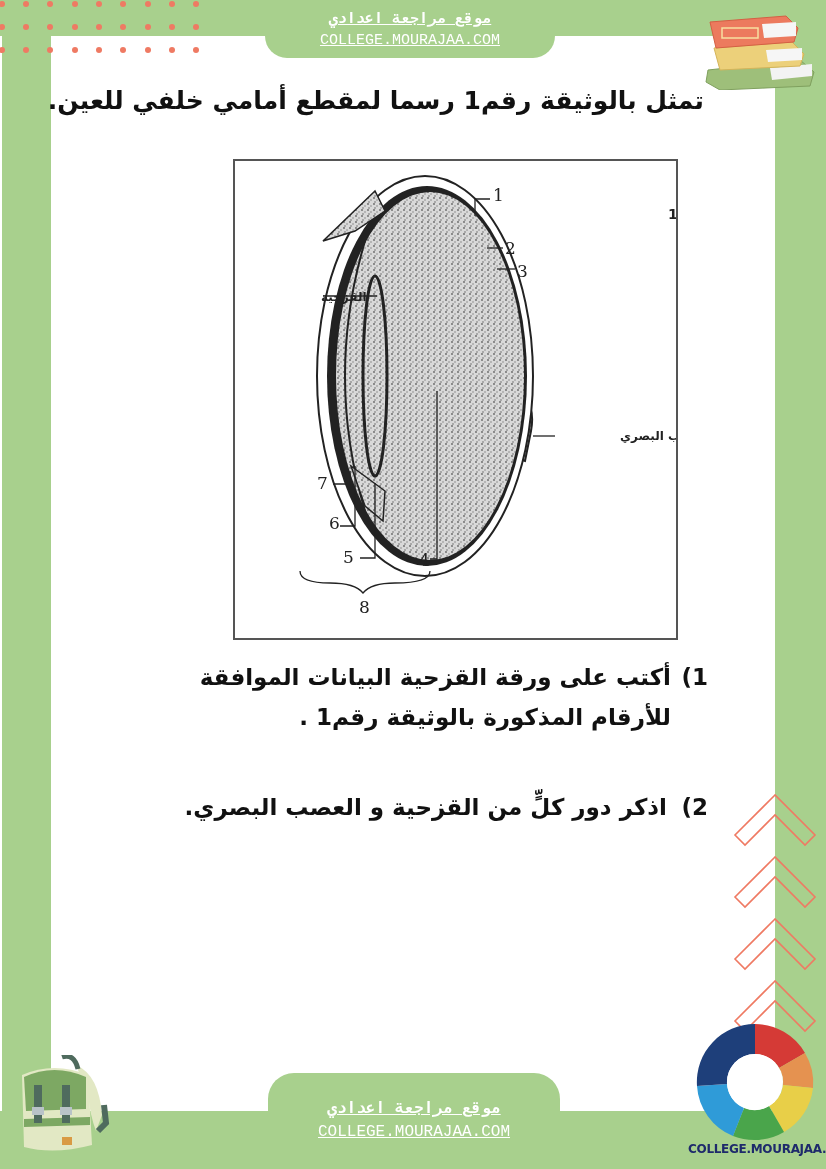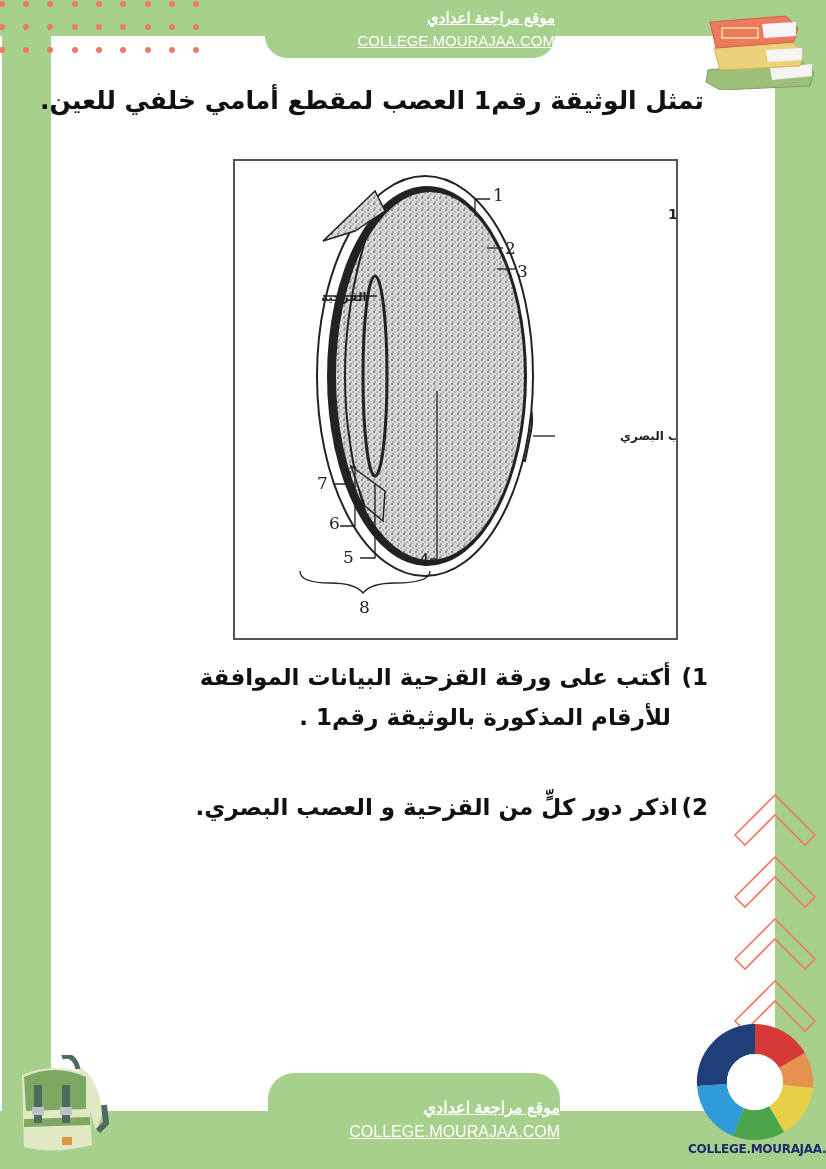--- a/index.html
+++ b/index.html
@@ -6,21 +6,21 @@
   body{width:826px;height:1169px;position:relative;overflow:hidden;background:#ffffff;font-family:"DejaVu Sans",sans-serif;}
   .green{background:#a8d08d;position:absolute;}
   #top-band{left:0;top:0;width:826px;height:36px;}
   #left-strip{left:2px;top:0;width:49px;height:1169px;}
   #right-strip{left:775px;top:0;width:51px;height:1169px;}
   #bottom-band{left:0;top:1111px;width:826px;height:58px;}
   .white-area{position:absolute;left:51px;top:36px;width:724px;height:1075px;background:#fff;}
   .dot{position:absolute;width:6px;height:6px;border-radius:50%;background:#ef7a63;}
   .tab-top{position:absolute;left:265px;top:0;width:290px;height:58px;background:#a8d08d;border-radius:0 0 22px 22px;}
   .tab-bottom{position:absolute;left:268px;top:1073px;width:292px;height:60px;background:#a8d08d;border-radius:26px 26px 0 0;}
-  .tab-text{position:absolute;left:0;width:100%;text-align:right;color:#fff;text-decoration:underline;font-family:Liberation Sans, sans-serif;}
+  .tab-text{position:absolute;left:0;width:100%;text-align:center;color:#fff;text-decoration:underline;font-family:Liberation Mono, monospace;}
   .title{position:absolute;right:122px;top:86px;font-family:"DejaVu Sans",sans-serif;font-weight:bold;font-size:25px;color:#111;direction:rtl;white-space:nowrap;}
   .figure{position:absolute;left:233px;top:159px;width:441px;height:477px;border:2px solid #555;background:#fff;}
   .q{position:absolute;font-family:"DejaVu Sans",sans-serif;font-weight:bold;color:#111;direction:rtl;white-space:nowrap;}
   .chev{position:absolute;}
   .logo{position:absolute;left:695px;top:1022px;width:120px;height:120px;}
   .logo-text{position:absolute;left:688px;top:1142px;width:138px;text-align:center;color:#1e2a6b;font-weight:bold;font-size:12px;font-family:"DejaVu Sans",sans-serif;letter-spacing:-0.3px;}
   .books{position:absolute;left:700px;top:10px;width:122px;height:80px;}
   .backpack{position:absolute;left:14px;top:1055px;width:96px;height:100px;}
 </style>
 </head>
@@ -70,21 +70,21 @@
 <svg class="books" viewBox="0 0 122 80">
   <path d="M8 60 L100 50 L114 62 L110 76 L20 80 L6 72 Z" fill="#9ebf7a" stroke="#7fa05e"></path>
   <path d="M70 58 L112 54 L112 66 L72 70 Z" fill="#f3f3f3"></path>
   <path d="M14 38 L92 32 L104 44 L100 56 L20 60 Z" fill="#ecd07a" stroke="#d4b45a"></path>
   <path d="M66 40 L102 38 L102 50 L68 52 Z" fill="#f6f6f6"></path>
   <path d="M10 12 L86 6 L98 18 L94 32 L16 38 Z" fill="#ec7a5e" stroke="#d45f44"></path>
   <path d="M62 14 L96 12 L96 26 L64 28 Z" fill="#f6f6f6"></path>
   <rect x="22" y="18" width="36" height="10" fill="none" stroke="#f7e0a0" stroke-width="1.5"></rect>
 </svg>
 
-<div class="title">تمثل الوثيقة رقم1 العصب لمقطع أمامي خلفي للعين.</div>
+<div class="title">تمثل بالوثيقة رقم1 رسما لمقطع أمامي خلفي للعين.</div>
 
 <div class="figure">
   <svg width="441" height="477" viewBox="0 0 441 477">
     <defs>
       <pattern id="speckle" width="6" height="6" patternUnits="userSpaceOnUse">
         <rect width="6" height="6" fill="#d9d9d9"></rect>
         <circle cx="1" cy="1" r="0.9" fill="#666"></circle>
         <circle cx="4" cy="3" r="0.8" fill="#888"></circle>
         <circle cx="2" cy="5" r="0.7" fill="#555"></circle>
       </pattern>
@@ -136,21 +136,21 @@
   </svg>
 </div>
 
 <div>
   <div class="q" style="right:118px;top:664px;font-size:23px;">1)</div>
   <div class="q" style="right:155px;top:664px;font-size:23px;">أكتب على ورقة القزحية البيانات الموافقة</div>
   <div class="q" style="right:155px;top:704px;font-size:23px;">للأرقام المذكورة بالوثيقة رقم1 .</div>
 </div>
 <div>
   <div class="q" style="right:118px;top:794px;font-size:23px;">2)</div>
-  <div class="q" style="right:148px;top:794px;font-size:23px;">اذكر دور كلٍّ من القزحية و العصب البصري.</div>
+  <div class="q" style="right:159px;top:794px;font-size:23px;">اذكر دور كلٍّ من القزحية و العصب البصري.</div>
 </div>
 
 <svg class="chev" style="left:730px;top:790px;" width="96" height="250" viewBox="0 0 96 250">
   <g fill="none" stroke="#ef7a63" stroke-width="1.6">
     <path d="M45 5 L5 45 L15 55 L45 25 L75 55 L85 45 Z"></path>
     <path d="M45 67 L5 107 L15 117 L45 87 L75 117 L85 107 Z"></path>
     <path d="M45 129 L5 169 L15 179 L45 149 L75 179 L85 169 Z"></path>
     <path d="M45 191 L5 231 L15 241 L45 211 L75 241 L85 231 Z"></path>
   </g>
 </svg>

